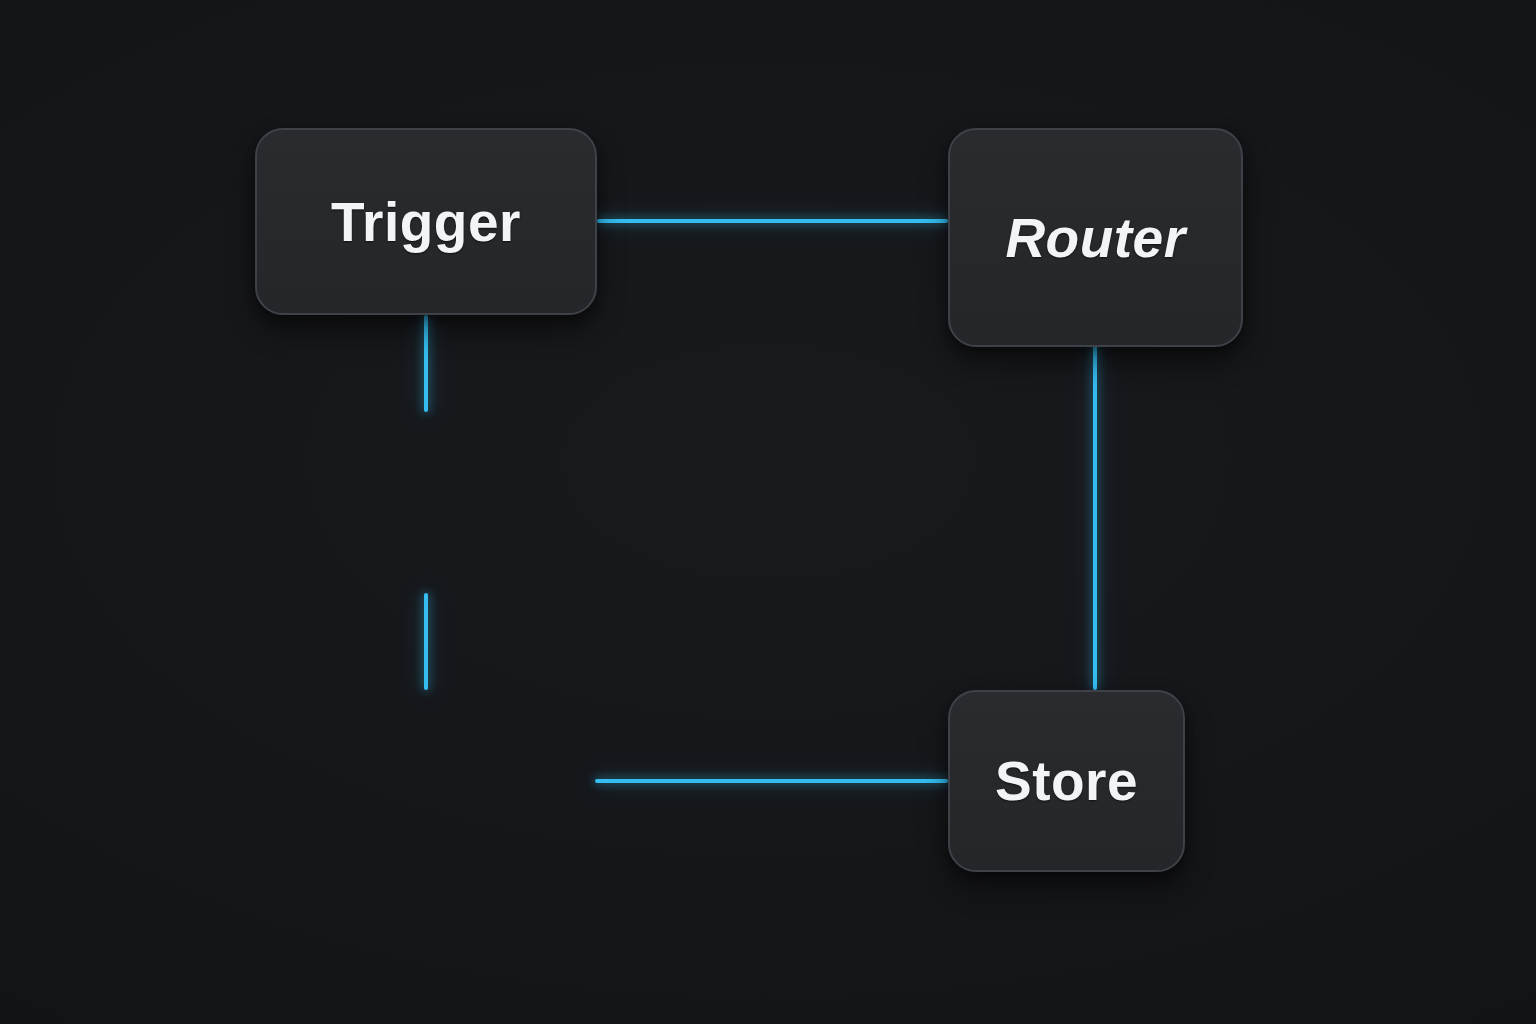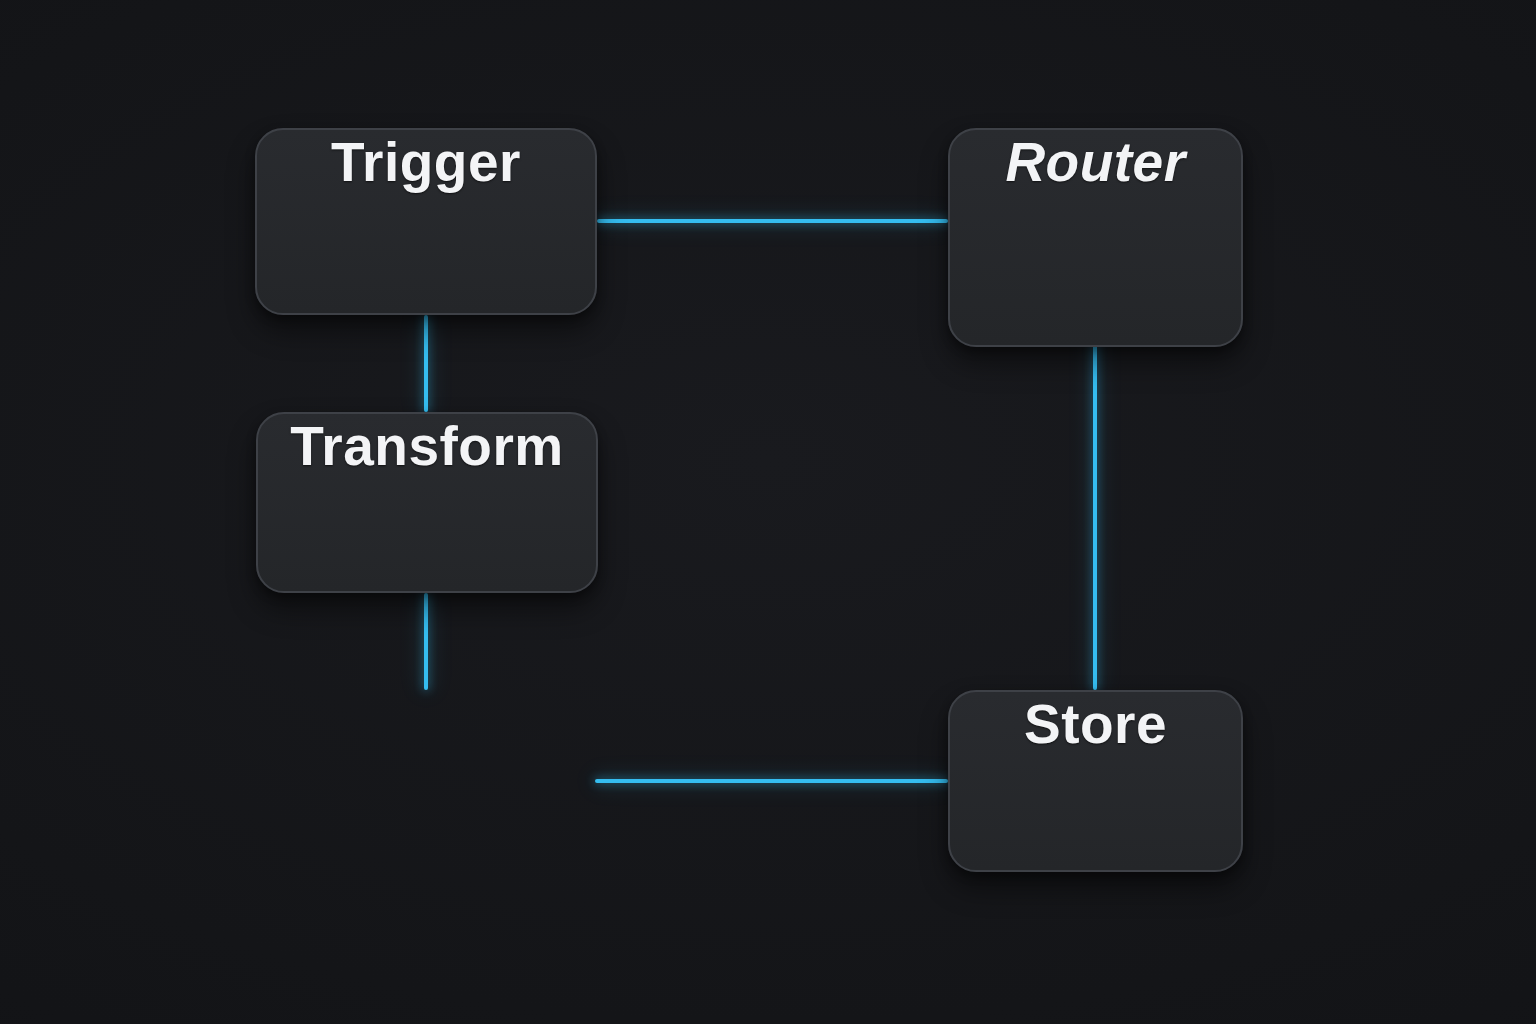--- a/index.html
+++ b/index.html
@@ -16,36 +16,37 @@
     font-family: "Liberation Sans", "DejaVu Sans", sans-serif;
   }
   .node {
     position: absolute;
     box-sizing: border-box;
     background: linear-gradient(180deg, #292b2f 0%, #242629 100%);
     border: 2px solid #3e4147;
     border-radius: 28px;
     box-shadow: 0 16px 28px rgba(0,0,0,0.45), 0 4px 10px rgba(0,0,0,0.35);
     display: flex;
+    align-items: center;
     justify-content: center;
   }
   .node-label {
     color: #f3f4f6;
     font-size: 55px;
     font-weight: 600;
     letter-spacing: 0.5px;
     text-shadow: 0 1px 2px rgba(0,0,0,0.6);
     user-select: none;
   }
   
   .node-trigger   { left: 255px; top: 128px; width: 342px; height: 187px; }
   .node-router    { left: 948px; top: 128px; width: 295px; height: 219px; font-style: italic; }
   .node-transform { left: 256px; top: 412px; width: 342px; height: 181px; }
   .node-action    { left: 255px; top: 690px; width: 340px; height: 182px; }
-  .node-store     { left: 948px; top: 690px; width: 295px; height: 182px; }
+  .node-store     { left: 948px; top: 690px; width: 237px; height: 182px; }
   .edge {
     position: absolute;
     background: #35bdf0;
     box-shadow: 0 0 10px 1px rgba(53,189,240,0.40), 0 0 22px 2px rgba(53,189,240,0.18);
     border-radius: 2px;
   }
   .edge-h { height: 4px; }
   .edge-v { width: 4px; }
   
   .edge-trigger-router    { left: 597px;  top: 219px; width: 351px; }
@@ -66,22 +67,19 @@
   <div class="edge edge-v edge-router-store"></div>
 
   <div class="node node-trigger">
     <span class="node-label">Trigger</span>
   </div>
 
   <div class="node node-router">
     <span class="node-label">Router</span>
   </div>
 
-  <div class="node node-transform">
-    <span class="node-label">Transform</span>
-  </div>
 
 
   <div class="node node-store">
     <span class="node-label">Store</span>
   </div>
 
 </div>
 
 </body></html>

